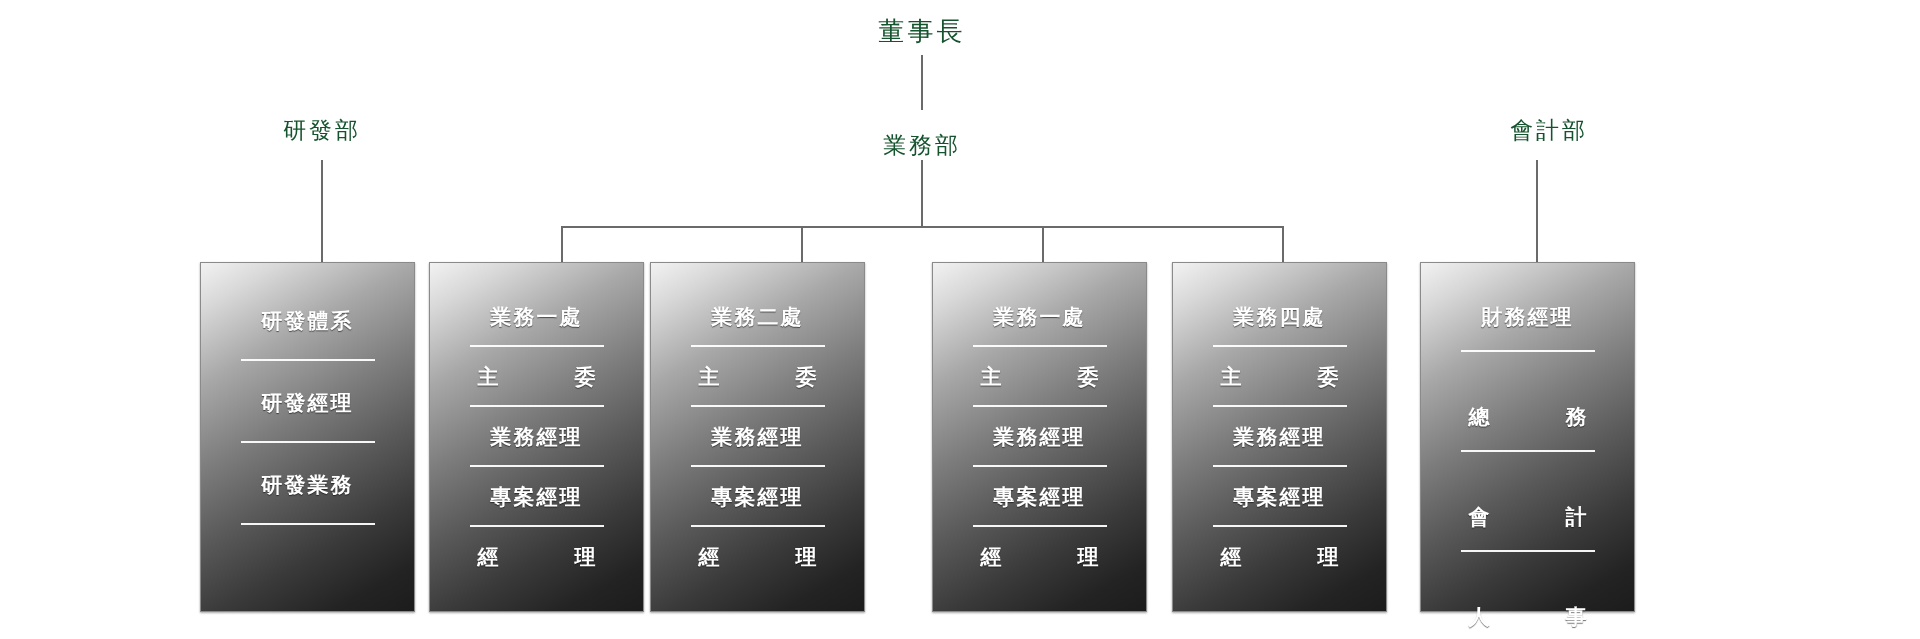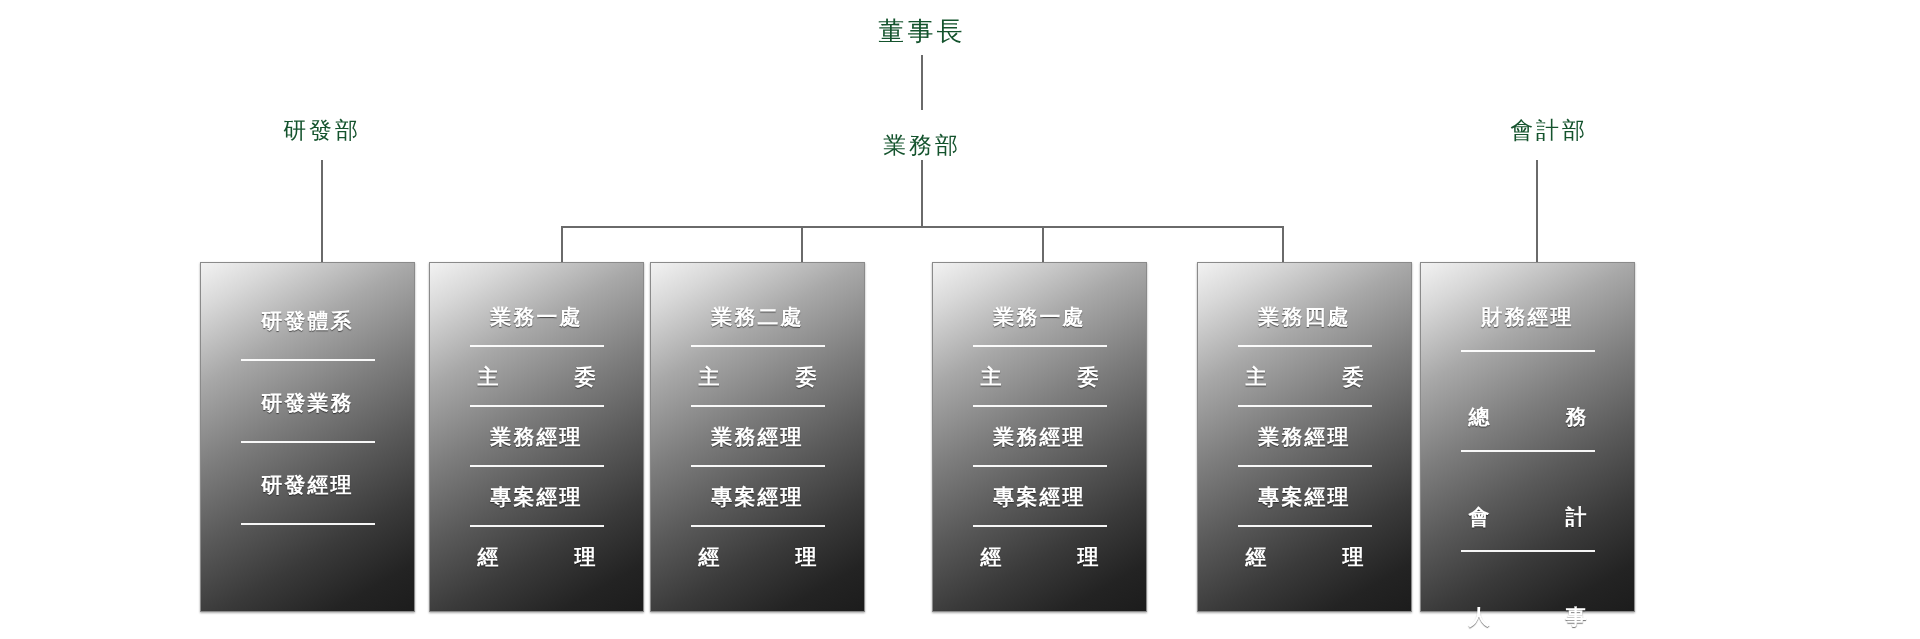--- a/index.html
+++ b/index.html
@@ -82,21 +82,21 @@
     box-shadow: 0 1px 2px rgba(0,0,0,0.35);
     display: flex;
     flex-direction: column;
     align-items: center;
     padding-top: 6px;
   }
   #box-rd   { left: 200px; }
   #box-b1   { left: 429px; }
   #box-b2   { left: 650px; }
   #box-b3   { left: 932px; }
-  #box-b4   { left: 1172px; margin-left: 25px; }
+  #box-b4   { left: 1172px; }
   #box-acct { left: 1420px; }
 
   .box-rows {
     width: 100%;
     display: flex;
     flex-direction: column;
     align-items: center;
   }
 
   .box-row {
@@ -159,25 +159,25 @@
 <div class="connector v-line" id="conn-drop-b4"></div>
 <div class="connector v-line" id="conn-acct-stem"></div>
 
 <div class="org-box rhythm-3" id="box-rd">
   <div class="box-rows">
     <div class="box-row">
       <div class="row-text">研發體系</div>
       <div class="row-divider"></div>
     </div>
     <div class="box-row">
+      <div class="row-text">研發經理</div>
+      <div class="row-divider"></div>
+    </div>
+    <div class="box-row">
       <div class="row-text">研發業務</div>
-      <div class="row-divider"></div>
-    </div>
-    <div class="box-row">
-      <div class="row-text">研發經理</div>
       <div class="row-divider"></div>
     </div>
   </div>
 </div>
 
 <div class="org-box rhythm-5" id="box-b1">
   <div class="box-rows">
     <div class="box-row">
       <div class="row-text">業務一處</div>
       <div class="row-divider"></div>

